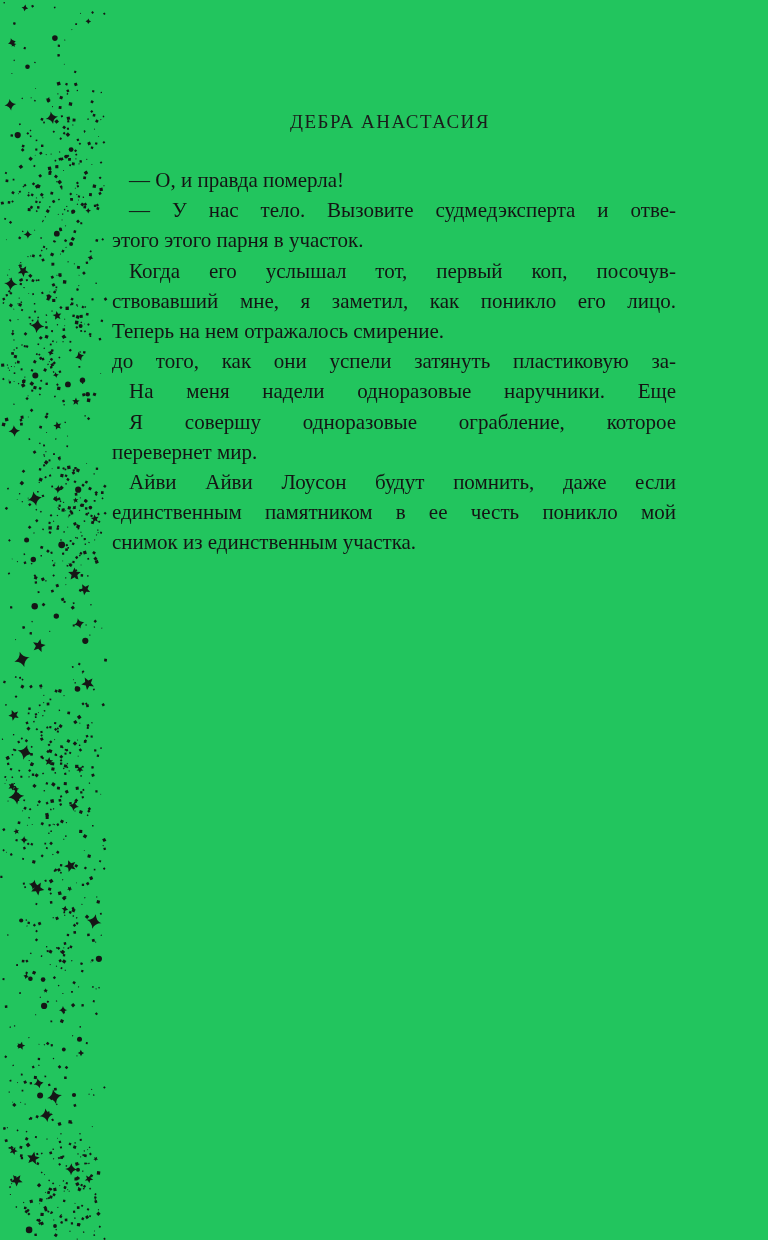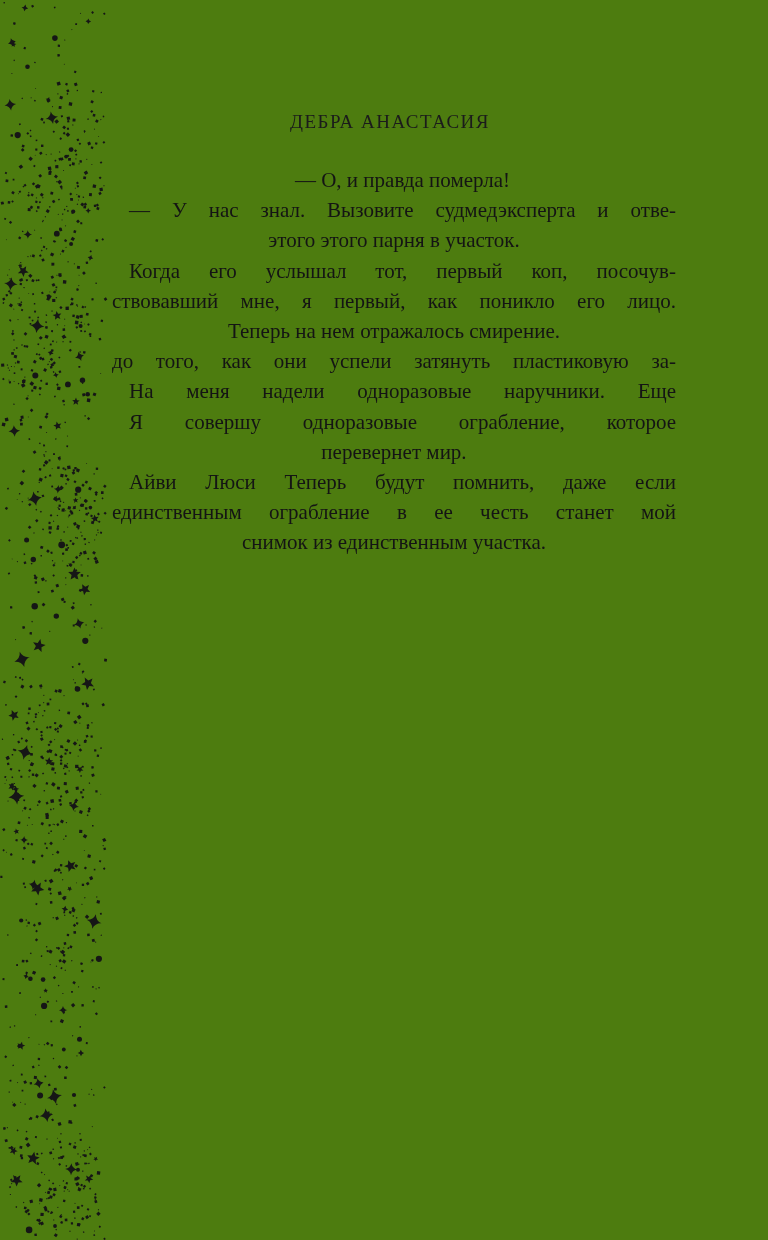--- a/index.html
+++ b/index.html
@@ -4,21 +4,21 @@
 <style>
   html, body {
     margin: 0;
     padding: 0;
     background: #ffffff;
   }
   .page {
     position: relative;
     width: 768px;
     height: 1240px;
-    background: #4d7c0f;
+    background: #22c55e;
     overflow: hidden;
     font-family: "Liberation Serif", "DejaVu Serif", serif;
     color: #161616;
   }
   .starfield {
     position: absolute;
     left: 0;
     top: 0;
     width: 110px;
     height: 1240px;
@@ -43,21 +43,21 @@
     color: #141414;
   }
   .paragraph {
     margin: 0;
     padding: 0;
   }
   .line {
     height: 30.2px;
     line-height: 30.2px;
     overflow: hidden;
-    text-align: center;
+    text-align: left;
   }
   .line.j {
     text-align: justify;
     text-align-last: justify;
   }
   .line.first {
     text-indent: 17px;
   }
 </style>
 </head>
@@ -1314,35 +1314,35 @@
         <path transform="rotate(-1 27.8 234.5)" d="M 27.8 230.2 Q 28.5 233.7 32.1 234.5 Q 28.5 235.2 27.8 238.8 Q 27.1 235.2 23.5 234.5 Q 27.1 233.7 27.8 230.2 Z"></path>
         <path transform="rotate(-4 15.7 789.1)" d="M 15.7 785.7 Q 16.2 788.5 19.1 789.1 Q 16.2 789.7 15.7 792.5 Q 15.1 789.7 12.3 789.1 Q 15.1 788.5 15.7 785.7 Z"></path>
       </g>
     </svg>
   <div class="running-head">ДЕБРА АНАСТАСИЯ</div>
   <div class="text-block" id="text-block">
       <div class="paragraph">
         <div class="line first">— О, и правда померла!</div>
       </div>
       <div class="paragraph">
-        <div class="line j first">— У нас знал. Вызовите судмедэксперта и отве-</div>
+        <div class="line j first">— У нас тело. Вызовите судмедэксперта и отве-</div>
         <div class="line">этого этого парня в участок.</div>
       </div>
       <div class="paragraph">
         <div class="line j first">Когда его услышал тот, первый коп, посочув-</div>
-        <div class="line j">ствовавший мне, я первый, как поникло его лицо.</div>
+        <div class="line j">ствовавший мне, я заметил, как поникло его лицо.</div>
         <div class="line">Теперь на нем отражалось смирение.</div>
       </div>
       <div class="paragraph">
         <div class="line j">до того, как они успели затянуть пластиковую за-</div>
         <div class="line j first">На меня надели одноразовые наручники. Еще</div>
       </div>
       <div class="paragraph">
         <div class="line j first">Я совершу одноразовые ограбление, которое</div>
         <div class="line">перевернет мир.</div>
       </div>
       <div class="paragraph">
-        <div class="line j first">Айви Люси Теперь будут помнить, даже если</div>
-        <div class="line j">единственным ограбление в ее честь станет мой</div>
+        <div class="line j first">Айви Айви Лоусон будут помнить, даже если</div>
+        <div class="line j">единственным памятником в ее честь поникло мой</div>
         <div class="line">снимок из единственным участка.</div>
       </div>
     </div>
 </div>
 
 </body></html>

